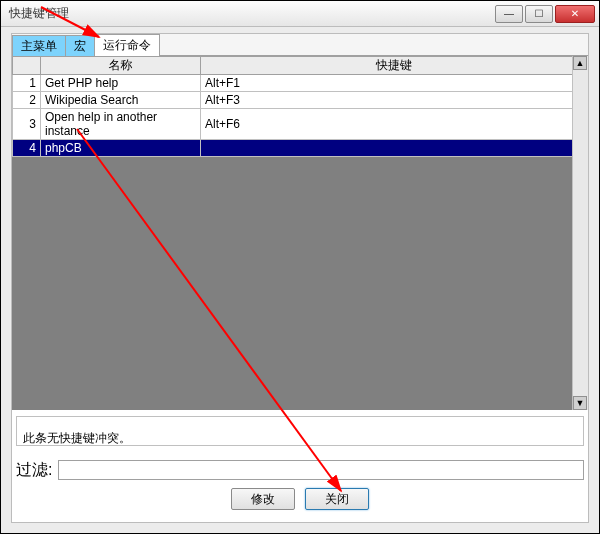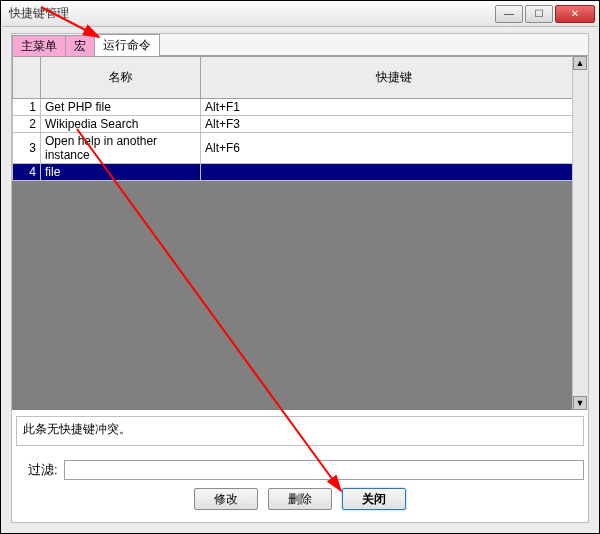--- a/index.html
+++ b/index.html
@@ -5,41 +5,41 @@
   * { box-sizing: border-box; margin: 0; padding: 0; }
   body { font-family: "Microsoft YaHei", SimSun, Arial, sans-serif; font-size: 12px; background: #fff; }
   .window { width: 600px; height: 534px; border: 1px solid #000; background: #ececec; position: relative; }
   .titlebar { height: 26px; background: linear-gradient(#fdfdfd,#e6e6e6); border-bottom: 1px solid #bcbcbc; display: flex; align-items: center; padding: 0 4px 0 8px; }
   .titlebar .title { flex: 1; color: #333; font-size: 12px; }
   .winbtns { display: flex; gap: 2px; }
   .winbtn { width: 28px; height: 18px; border: 1px solid #8a8a8a; border-radius: 2px; background: linear-gradient(#f7f7f7,#d9d9d9); display: flex; align-items: center; justify-content: center; font-size: 10px; color: #333; }
   .winbtn.close { background: linear-gradient(#f07070,#c83030); color: #fff; width: 40px; border-color: #9a2020; }
   .content { position: absolute; left: 10px; right: 10px; top: 32px; bottom: 10px; background: #fff; border: 1px solid #bcbcbc; }
   .tabs { display: flex; height: 22px; border-bottom: 1px solid #a0a0a0; background: #f5f5f5; }
-  .tab { padding: 2px 8px; border: 1px solid #a0a0a0; border-bottom: none; background: #f9a8d4; margin-right: -1px; font-size: 12px; position: relative; top: 1px; display:flex; align-items:center; }
+  .tab { padding: 2px 8px; border: 1px solid #a0a0a0; border-bottom: none; background: #7dd3fc; margin-right: -1px; font-size: 12px; position: relative; top: 1px; display:flex; align-items:center; }
   .tab.active { background: #fff; top: 0; height: 22px; z-index: 2; }
   .tablearea { position: absolute; left: 0; right: 0; top: 22px; bottom: 112px; overflow: hidden; }
   .gridbg { background: #808080; width: 100%; height: 100%; }
   table { width: 100%; border-collapse: collapse; background: #fff; }
-  th { background: #ececec; border: 1px solid #a0a0a0; font-weight: normal; font-size: 12px; padding: 12px 4px; text-align: center; }
+  th { background: #ececec; border: 1px solid #a0a0a0; font-weight: normal; font-size: 12px; padding: 0 4px; text-align: center; }
   th.idx { width: 28px; }
   td { border: 1px solid #c0c0c0; padding: 1px 4px; font-size: 12px; background: #fff; height: 17px; }
   td.idx { text-align: right; width: 28px; }
   tr.selected td { background: #000080; color: #fff; }
   .scrollv { position: absolute; right: 0; top: 22px; bottom: 112px; width: 16px; background: #e8e8e8; border-left: 1px solid #c0c0c0; }
   .scrollup, .scrolldown { width:14px; height:14px; background:#d0d0d0; border:1px solid #909090; position:absolute; left:0; font-size:9px; text-align:center; line-height:12px;}
   .scrollup { top:0; }
   .scrolldown { bottom:0; }
-  .status { position: absolute; left: 4px; right: 4px; bottom: 76px; height: 30px; border: 1px solid #c0c0c0; background: #fff; padding: 4px 6px; font-size: 12px; }
+  .status { position: absolute; left: 4px; right: 4px; bottom: 76px; height: 30px; border: 1px solid #c0c0c0; background: #fff; padding: 13px 6px; font-size: 12px; }
   .filterrow { position: absolute; left: 4px; right: 4px; bottom: 40px; height: 24px; display: flex; align-items: center; gap: 6px; }
-  .filterrow label { font-size: 13px; margin-left: 12px; }
+  .filterrow label { font-size: 16px; }
   .filterrow input { flex: 1; height: 20px; border: 1px solid #a0a0a0; padding: 0 4px; font-size: 12px; }
   .buttonrow { position: absolute; left: 0; right: 0; bottom: 6px; height: 28px; display: flex; justify-content: center; gap: 10px; }
   .btn { width: 64px; height: 22px; border: 1px solid #8a8a8a; background: linear-gradient(#f7f7f7,#e0e0e0); font-size: 12px; border-radius: 2px; }
-  .btn.hi { border: 1px solid #2a7ab0; box-shadow: 0 0 2px #6ab0e0; font-weight: bold; }
+  .btn.hi { border: 1px solid #2a7ab0; box-shadow: 0 0 2px #6ab0e0; }
   svg.annot { position: absolute; left: 0; top: 0; width: 100%; height: 100%; pointer-events: none; z-index: 50; }
 </style>
 </head>
 <body>
 
 <div class="window">
 
   <div class="titlebar">
     <span class="title">快捷键管理</span>
     <div class="winbtns">
@@ -75,36 +75,36 @@
           <thead>
             <tr>
               <th class="idx"></th>
               <th style="width:160px">名称</th>
               <th>快捷键</th>
             </tr>
           </thead>
           <tbody>
             <tr>
               <td class="idx">1</td>
-              <td>Get PHP file</td>
+              <td>Get PHP help</td>
               <td>Alt+F1</td>
             </tr>
             <tr>
               <td class="idx">2</td>
               <td>Wikipedia Search</td>
               <td>Alt+F3</td>
             </tr>
             <tr>
               <td class="idx">3</td>
               <td>Open help in another instance</td>
               <td>Alt+F6</td>
             </tr>
             <tr class="selected">
               <td class="idx">4</td>
-              <td>file</td>
+              <td>phpCB</td>
               <td></td>
             </tr>
           </tbody>
         </table>
       </div>
     </div>
 
     <div class="scrollv">
       <div class="scrollup">▲</div>
       <div class="scrolldown">▼</div>
@@ -112,21 +112,20 @@
 
     <div class="status">此条无快捷键冲突。</div>
 
     <div class="filterrow">
       <label>过滤:</label>
       <input type="text" value="" style="">
     </div>
 
     <div class="buttonrow">
       <button class="btn">修改</button>
-      <button class="btn">删除</button>
       <button class="btn hi">关闭</button>
     </div>
 
   </div>
 
   <svg class="annot">
     <defs>
       <marker id="ah" markerWidth="10" markerHeight="10" refX="8" refY="3" orient="auto">
         <path d="M0,0 L0,6 L9,3 z" fill="red"></path>
       </marker>

